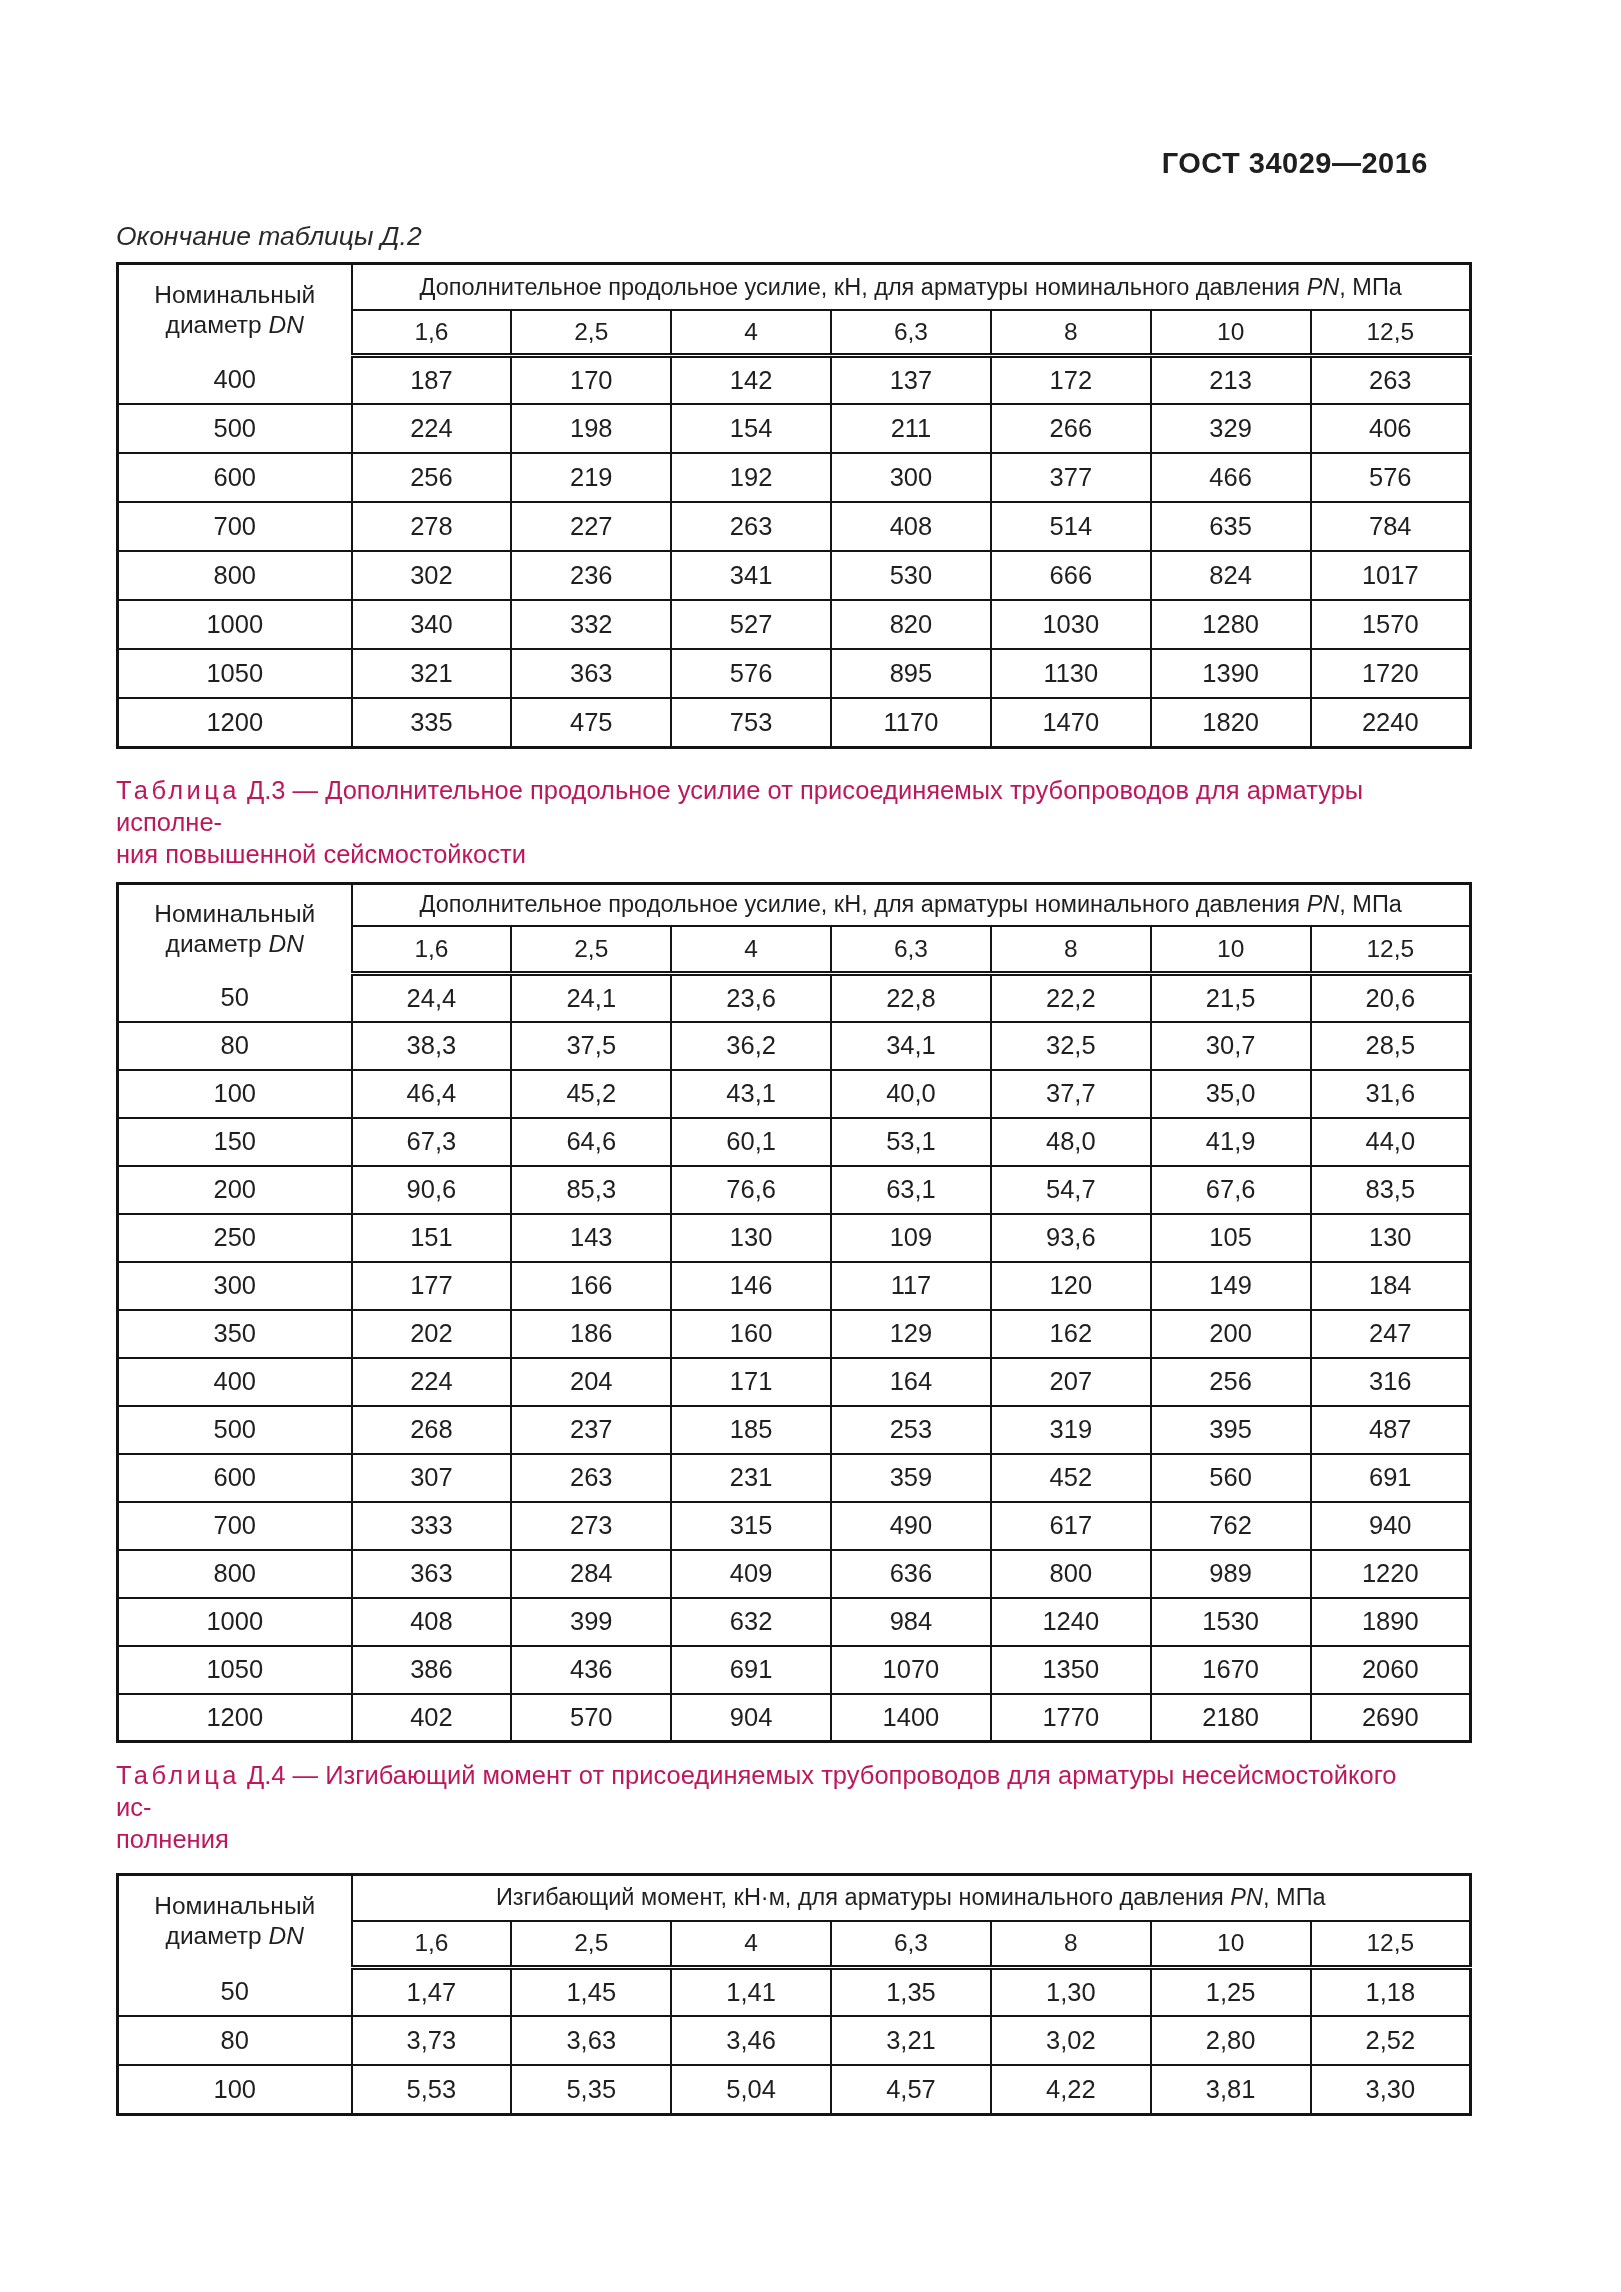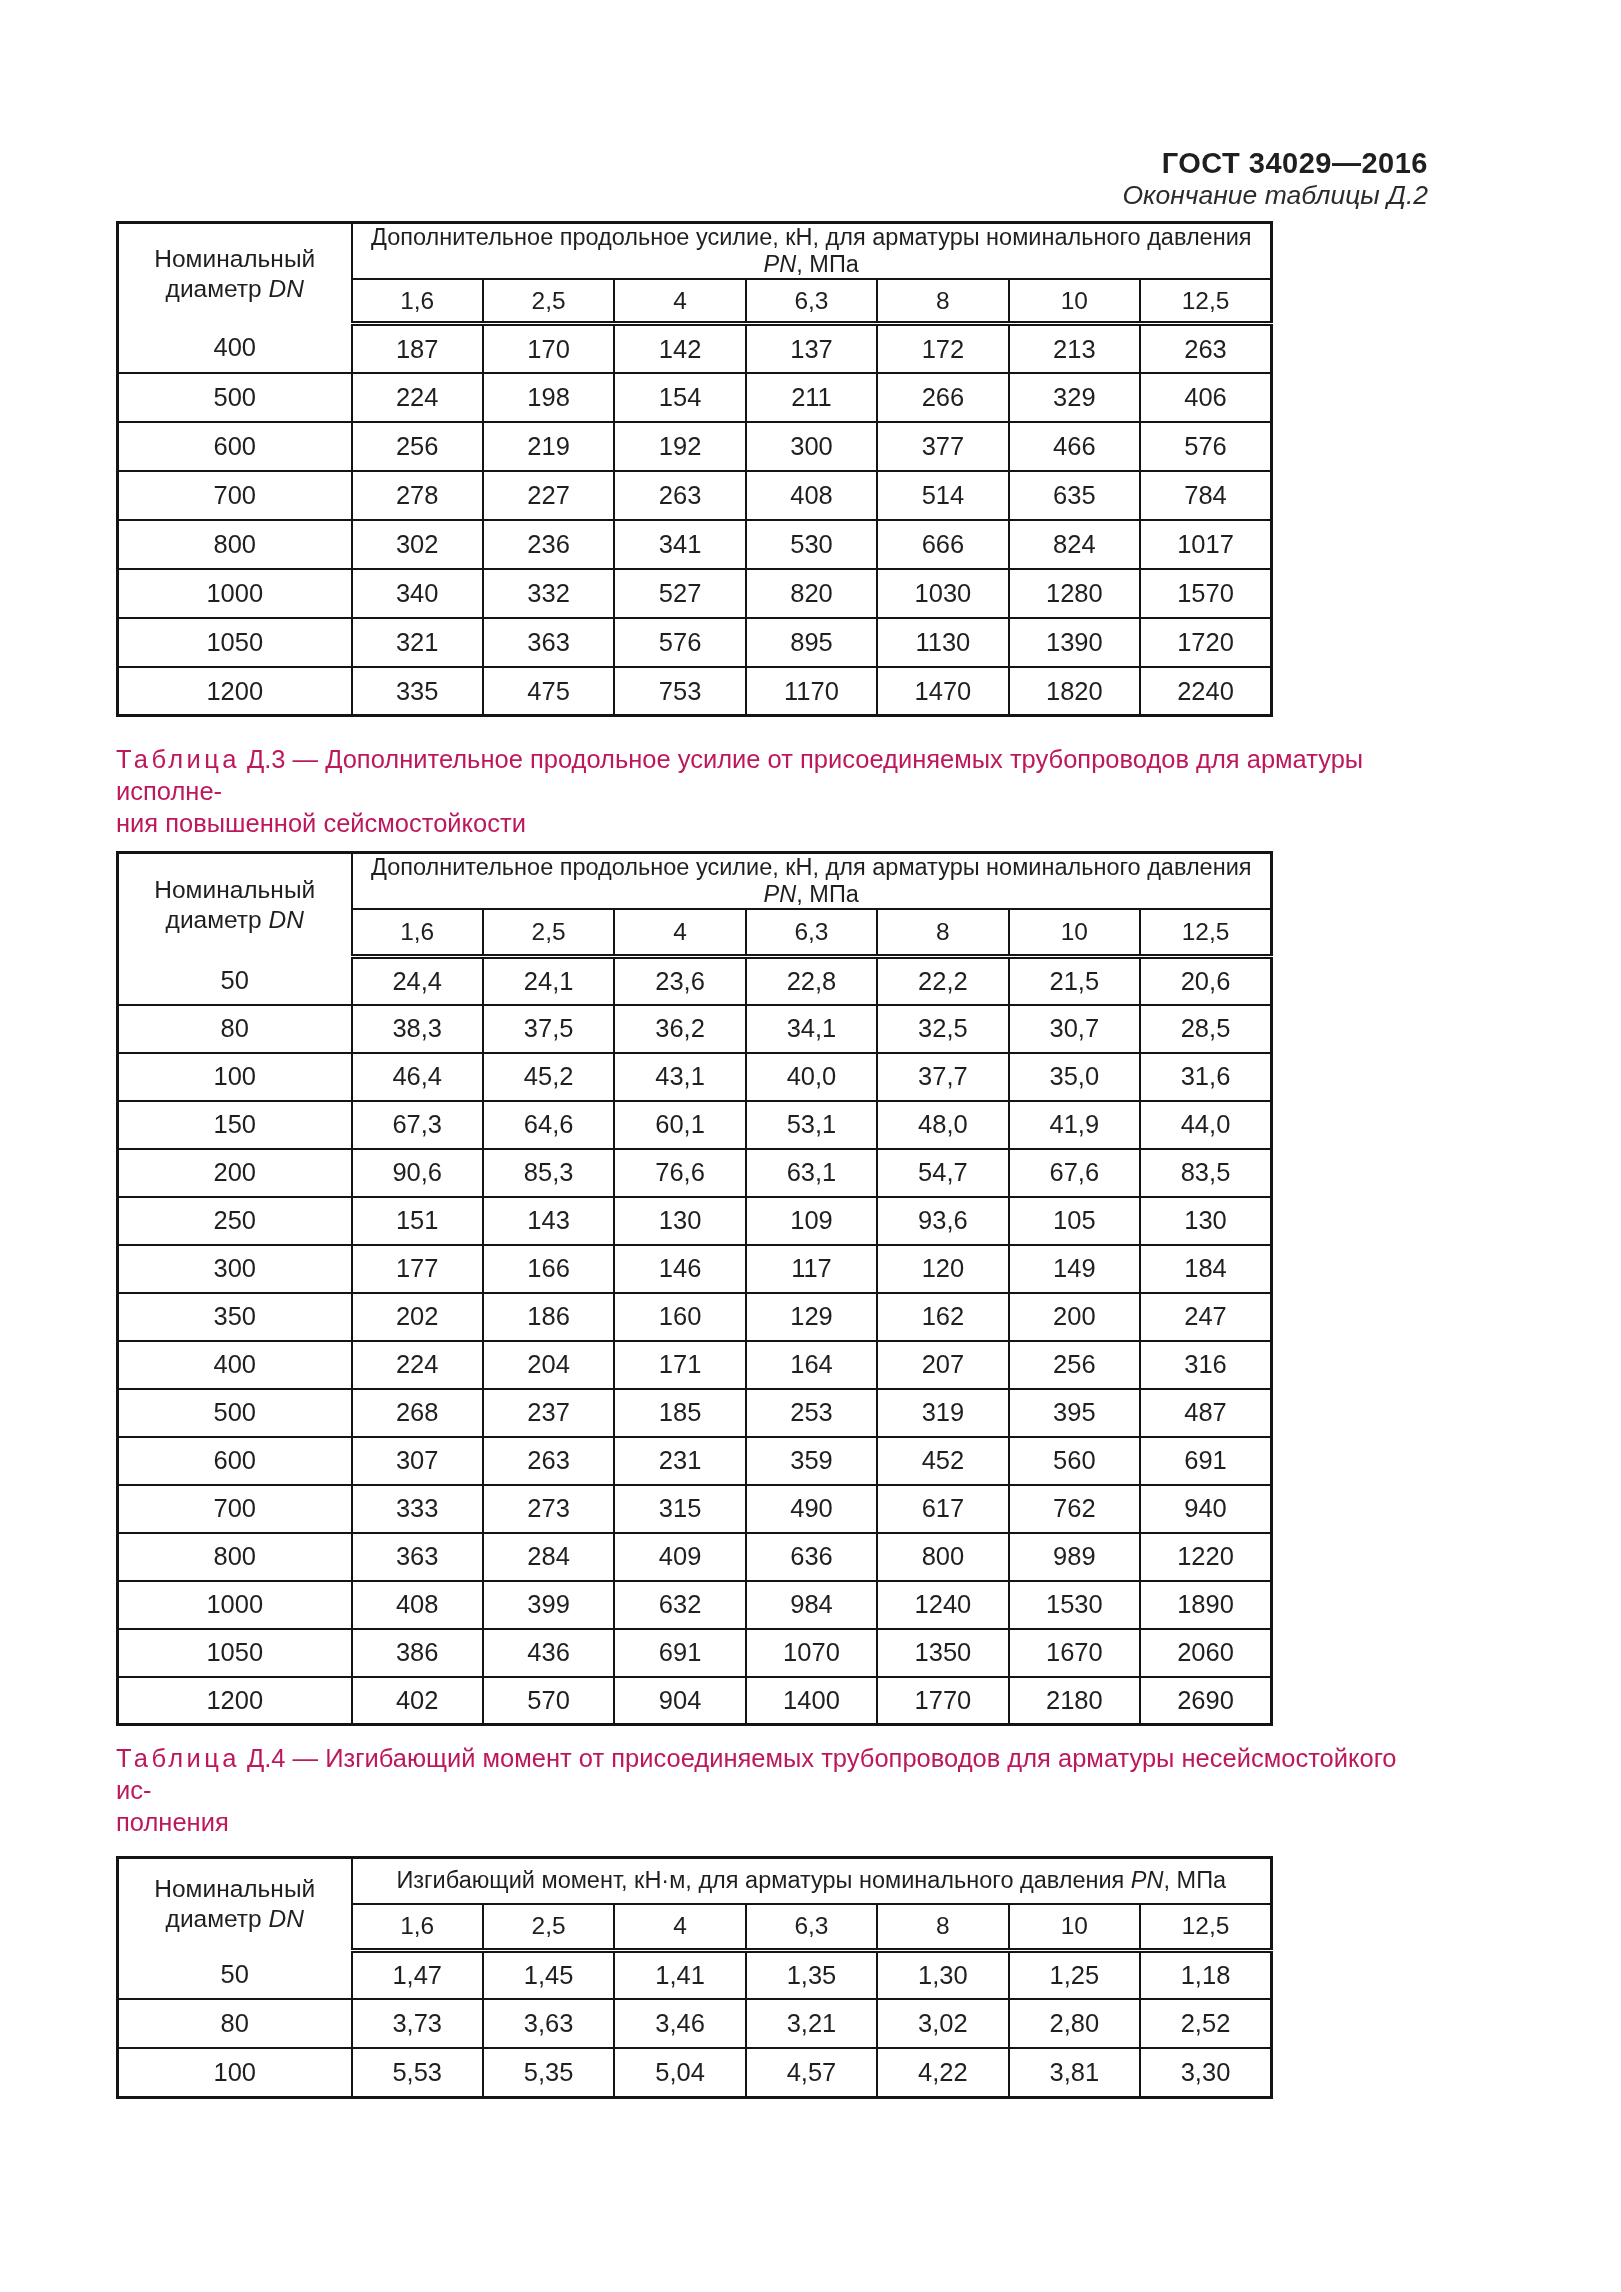--- a/index.html
+++ b/index.html
@@ -20,25 +20,25 @@
   }
   .doc-header {
     margin-top:147px;
     text-align:right;
     font-size:29px;
     font-weight:bold;
     line-height:33px;
     letter-spacing:0.5px;
   }
   .cont-label {
+    margin-top:41px;
     font-size:26.5px;
     font-style:italic;
     line-height:31px;
     color:#2a2a2a;
-    text-align:right;
   }
   .table-host { margin-top:9.8px; }
   .table-host.mt2 { margin-top:11.8px; }
   .table-host.mt3 { margin-top:17.6px; }
   .tcaption {
     margin:25.5px 0 0 0;
     font-size:25.5px;
     line-height:32px;
     color:#be185d;
   }
@@ -46,21 +46,21 @@
   .tlabel-word { letter-spacing:3.4px; }
   .page-num {
     margin-top:8.8px;
     text-align:right;
     font-size:26.5px;
     padding-right:5.9px;
   }
   table.gtab {
     border-collapse:collapse;
     table-layout:fixed;
-    width:1157px;
+    width:1356px;
     border:3.9px solid #141414;
   }
   table.gtab th, table.gtab td {
     border-left:2px solid #141414;
     border-right:2px solid #141414;
     text-align:center;
     vertical-align:middle;
     padding:0 3.9px;
     overflow:hidden;
   }

